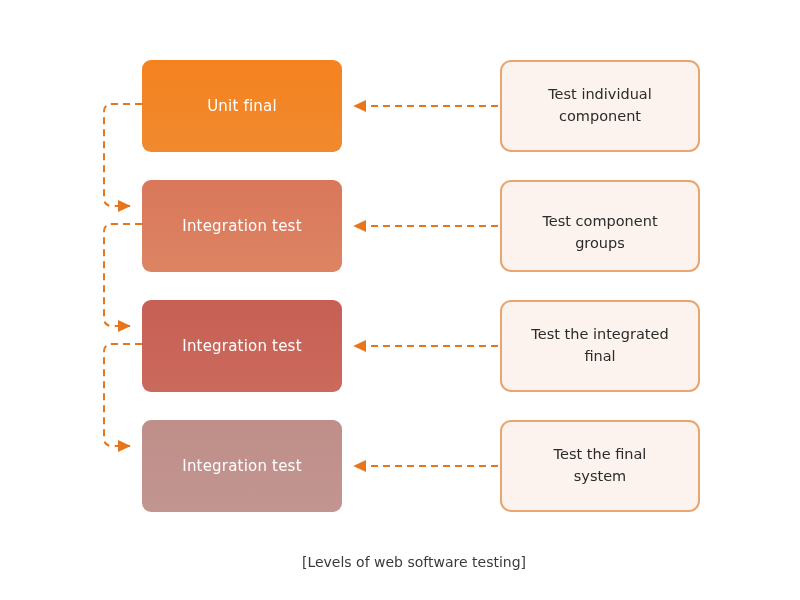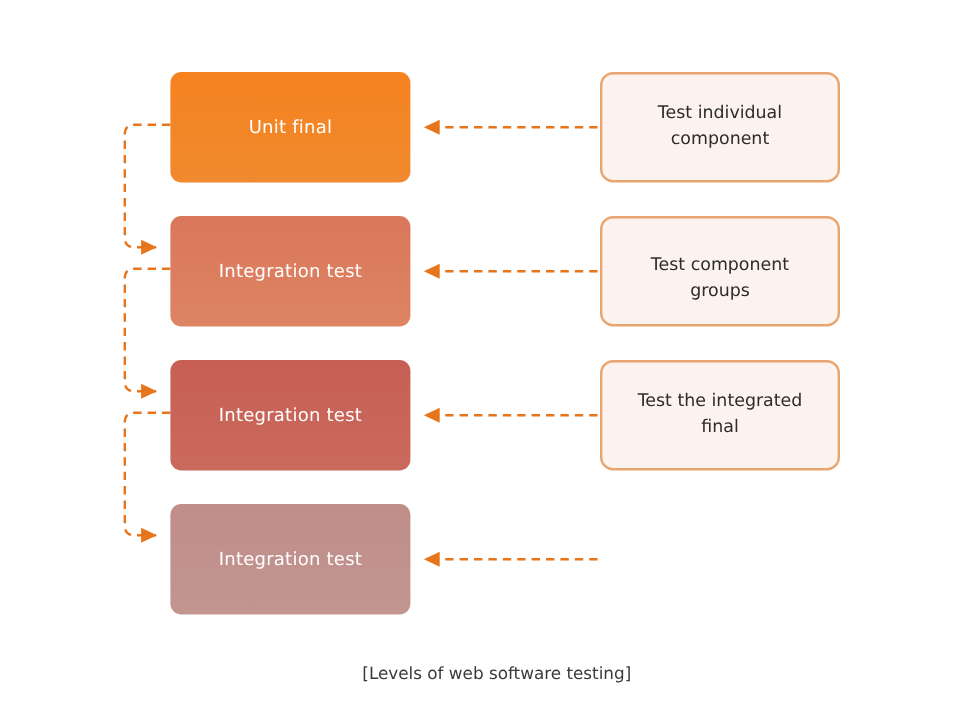--- a/index.html
+++ b/index.html
@@ -146,16 +146,19 @@
   </div>
 
   <div class="desc-box" id="desc-box-1" style="background: rgb(253, 243, 238); border-color: rgb(232, 165, 111);">
     <span class="desc-box-label" style="color: rgb(43, 43, 43); margin-top: 14px;">Test component groups</span>
   </div>
 
   <div class="desc-box" id="desc-box-2" style="background: rgb(253, 243, 238); border-color: rgb(232, 165, 111);">
     <span class="desc-box-label" style="color: rgb(43, 43, 43);">Test the integrated final</span>
   </div>
 
+  <div class="desc-box" id="desc-box-3" style="background: rgb(253, 243, 238); border-color: rgb(232, 165, 111);">
+    <span class="desc-box-label" style="color: rgb(43, 43, 43);">Test the final system</span>
+  </div>
 
   <div id="caption" style="color: rgb(58, 58, 58);">[Levels of web software testing]</div>
 
 </div>
 
 </body></html>

